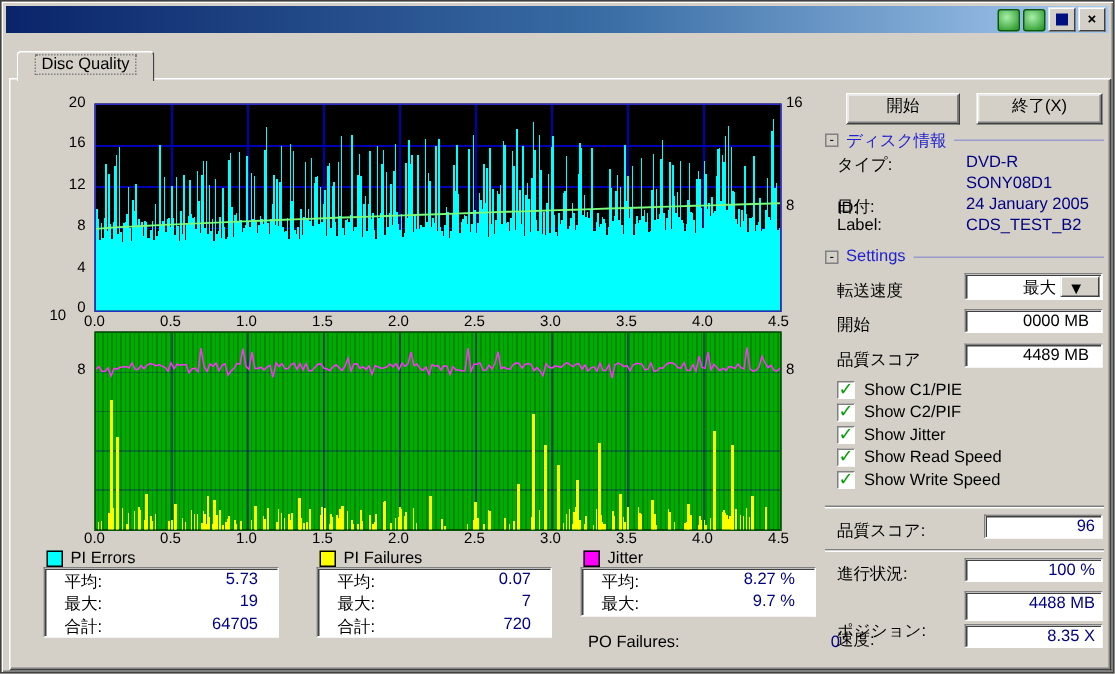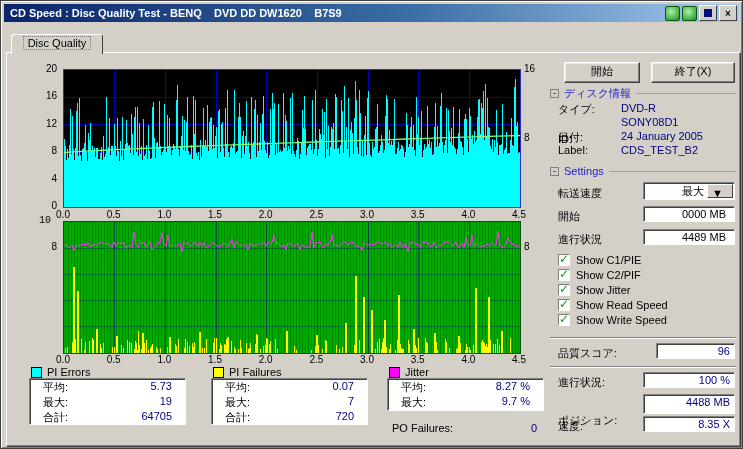--- a/index.html
+++ b/index.html
@@ -28,21 +28,21 @@
        border-top:1px solid #FFFFFF;border-left:1px solid #FFFFFF;
        border-bottom:1px solid #404040;border-right:1px solid #404040;
        box-shadow:inset -1px -1px 0 #808080;}
   .note{position:absolute;left:150px;top:55px;width:440px;text-align:center;color:#000;}
   .plot{position:absolute;background:#000;}
   #plotTop{left:62px;top:68px;width:456px;height:137px;border:1px solid #2B2BC8;}
   #plotBottom{left:62px;top:220px;width:456px;height:131px;border:1px solid #005A00;}
   .plot svg{display:block;}
   .tick{position:absolute;font-size:10px;color:#000;}
   .lbl{position:absolute;color:#000;white-space:nowrap;}
-  .val{position:absolute;color:#000080;white-space:nowrap;}
+  .val{position:absolute;color:#000080;white-space:nowrap;margin-left:23px;}
   .field{position:absolute;background:#FFFFFF;box-sizing:border-box;
        border-top:1px solid #808080;border-left:1px solid #808080;
        border-bottom:1px solid #FFFFFF;border-right:1px solid #FFFFFF;
        box-shadow:inset 1px 1px 0 #404040;padding-left:34px;}
   .field>span{display:block;padding:1px 4px;font-size:11px;white-space:nowrap;}
   .field.rt>span{text-align:right;color:#000080;}
   .field.lf>span{text-align:left;color:#000;}
   .combo-arrow{position:absolute;right:1px;top:1px;bottom:1px;width:16px;background:#D4D0C8;
        border-top:1px solid #FFFFFF;border-left:1px solid #FFFFFF;
        border-bottom:1px solid #404040;border-right:1px solid #404040;
@@ -70,21 +70,20 @@
   .lrow{display:flex;justify-content:space-between;padding:1px 13px;height:13px;}
   .lrow .l{color:#000;}
   .lrow .v{color:#000080;}
 </style>
 </head>
 <body>
 
 <div id="win">
 
   <div class="titlebar">
-    <span class="title">CD Speed : Disc Quality Test - BENQ    DVD DD DW1620    B7S9</span>
     <div class="tbgroup">
       <div class="tbicon"></div>
       <div class="tbicon"></div>
       <div class="tbbtn">
           <span class="navysq"></span>
         </div>
       <div class="tbbtn">
           <span>×</span>
         </div>
     </div>
@@ -193,21 +192,21 @@
   </div>
   <span class="lbl" style="left:557px;top:185px">転送速度</span>
   <div class="field lf" style="left:642px;top:181px;width:92px;height:18px">
     <span>最大</span>
     <span class="combo-arrow">▼</span>
   </div>
   <span class="lbl" style="left:557px;top:208px">開始</span>
   <div class="field lf" style="left:642px;top:205px;width:92px;height:16px">
     <span>0000 MB</span>
   </div>
-  <span class="lbl" style="left:557px;top:231px">進行状況</span>
+  <span class="lbl" style="left:557px;top:231px">品質スコア</span>
   <div class="field lf" style="left:642px;top:228px;width:92px;height:16px">
     <span>4489 MB</span>
   </div>
 
   <div class="cb" style="left:557px;top:253px">
       <span class="check">✓</span>
     </div>
   <span class="lbl" style="left:575px;top:253px">Show C1/PIE</span>
   <div class="cb" style="left:557px;top:268px">
       <span class="check">✓</span>
@@ -259,21 +258,21 @@
     <span class="tick" style="left: 47px; top: 208px; width: 30px; text-align: center;">0.0</span>
     <span class="tick" style="left: 97.6667px; top: 208px; width: 30px; text-align: center;">0.5</span>
     <span class="tick" style="left: 148.333px; top: 208px; width: 30px; text-align: center;">1.0</span>
     <span class="tick" style="left: 199px; top: 208px; width: 30px; text-align: center;">1.5</span>
     <span class="tick" style="left: 249.667px; top: 208px; width: 30px; text-align: center;">2.0</span>
     <span class="tick" style="left: 300.333px; top: 208px; width: 30px; text-align: center;">2.5</span>
     <span class="tick" style="left: 351px; top: 208px; width: 30px; text-align: center;">3.0</span>
     <span class="tick" style="left: 401.667px; top: 208px; width: 30px; text-align: center;">3.5</span>
     <span class="tick" style="left: 452.333px; top: 208px; width: 30px; text-align: center;">4.0</span>
     <span class="tick" style="left: 503px; top: 208px; width: 30px; text-align: center;">4.5</span>
-    <span class="tick" style="left: 32px; top: 214px; width: 24px; text-align: center; font-family: Liberation Mono, monospace;">10</span>
+    <span class="tick" style="left: 32px; top: 204px; width: 24px; text-align: left;">10</span>
     <span class="tick" style="left: 32px; top: 240.2px; width: 24px; text-align: right;">8</span>
     <span class="tick" style="left: 523px; top: 240.2px; width: 22px; text-align: left;">8</span>
     <span class="tick" style="left: 47px; top: 353px; width: 30px; text-align: center;">0.0</span>
     <span class="tick" style="left: 97.6667px; top: 353px; width: 30px; text-align: center;">0.5</span>
     <span class="tick" style="left: 148.333px; top: 353px; width: 30px; text-align: center;">1.0</span>
     <span class="tick" style="left: 199px; top: 353px; width: 30px; text-align: center;">1.5</span>
     <span class="tick" style="left: 249.667px; top: 353px; width: 30px; text-align: center;">2.0</span>
     <span class="tick" style="left: 300.333px; top: 353px; width: 30px; text-align: center;">2.5</span>
     <span class="tick" style="left: 351px; top: 353px; width: 30px; text-align: center;">3.0</span>
     <span class="tick" style="left: 401.667px; top: 353px; width: 30px; text-align: center;">3.5</span>

